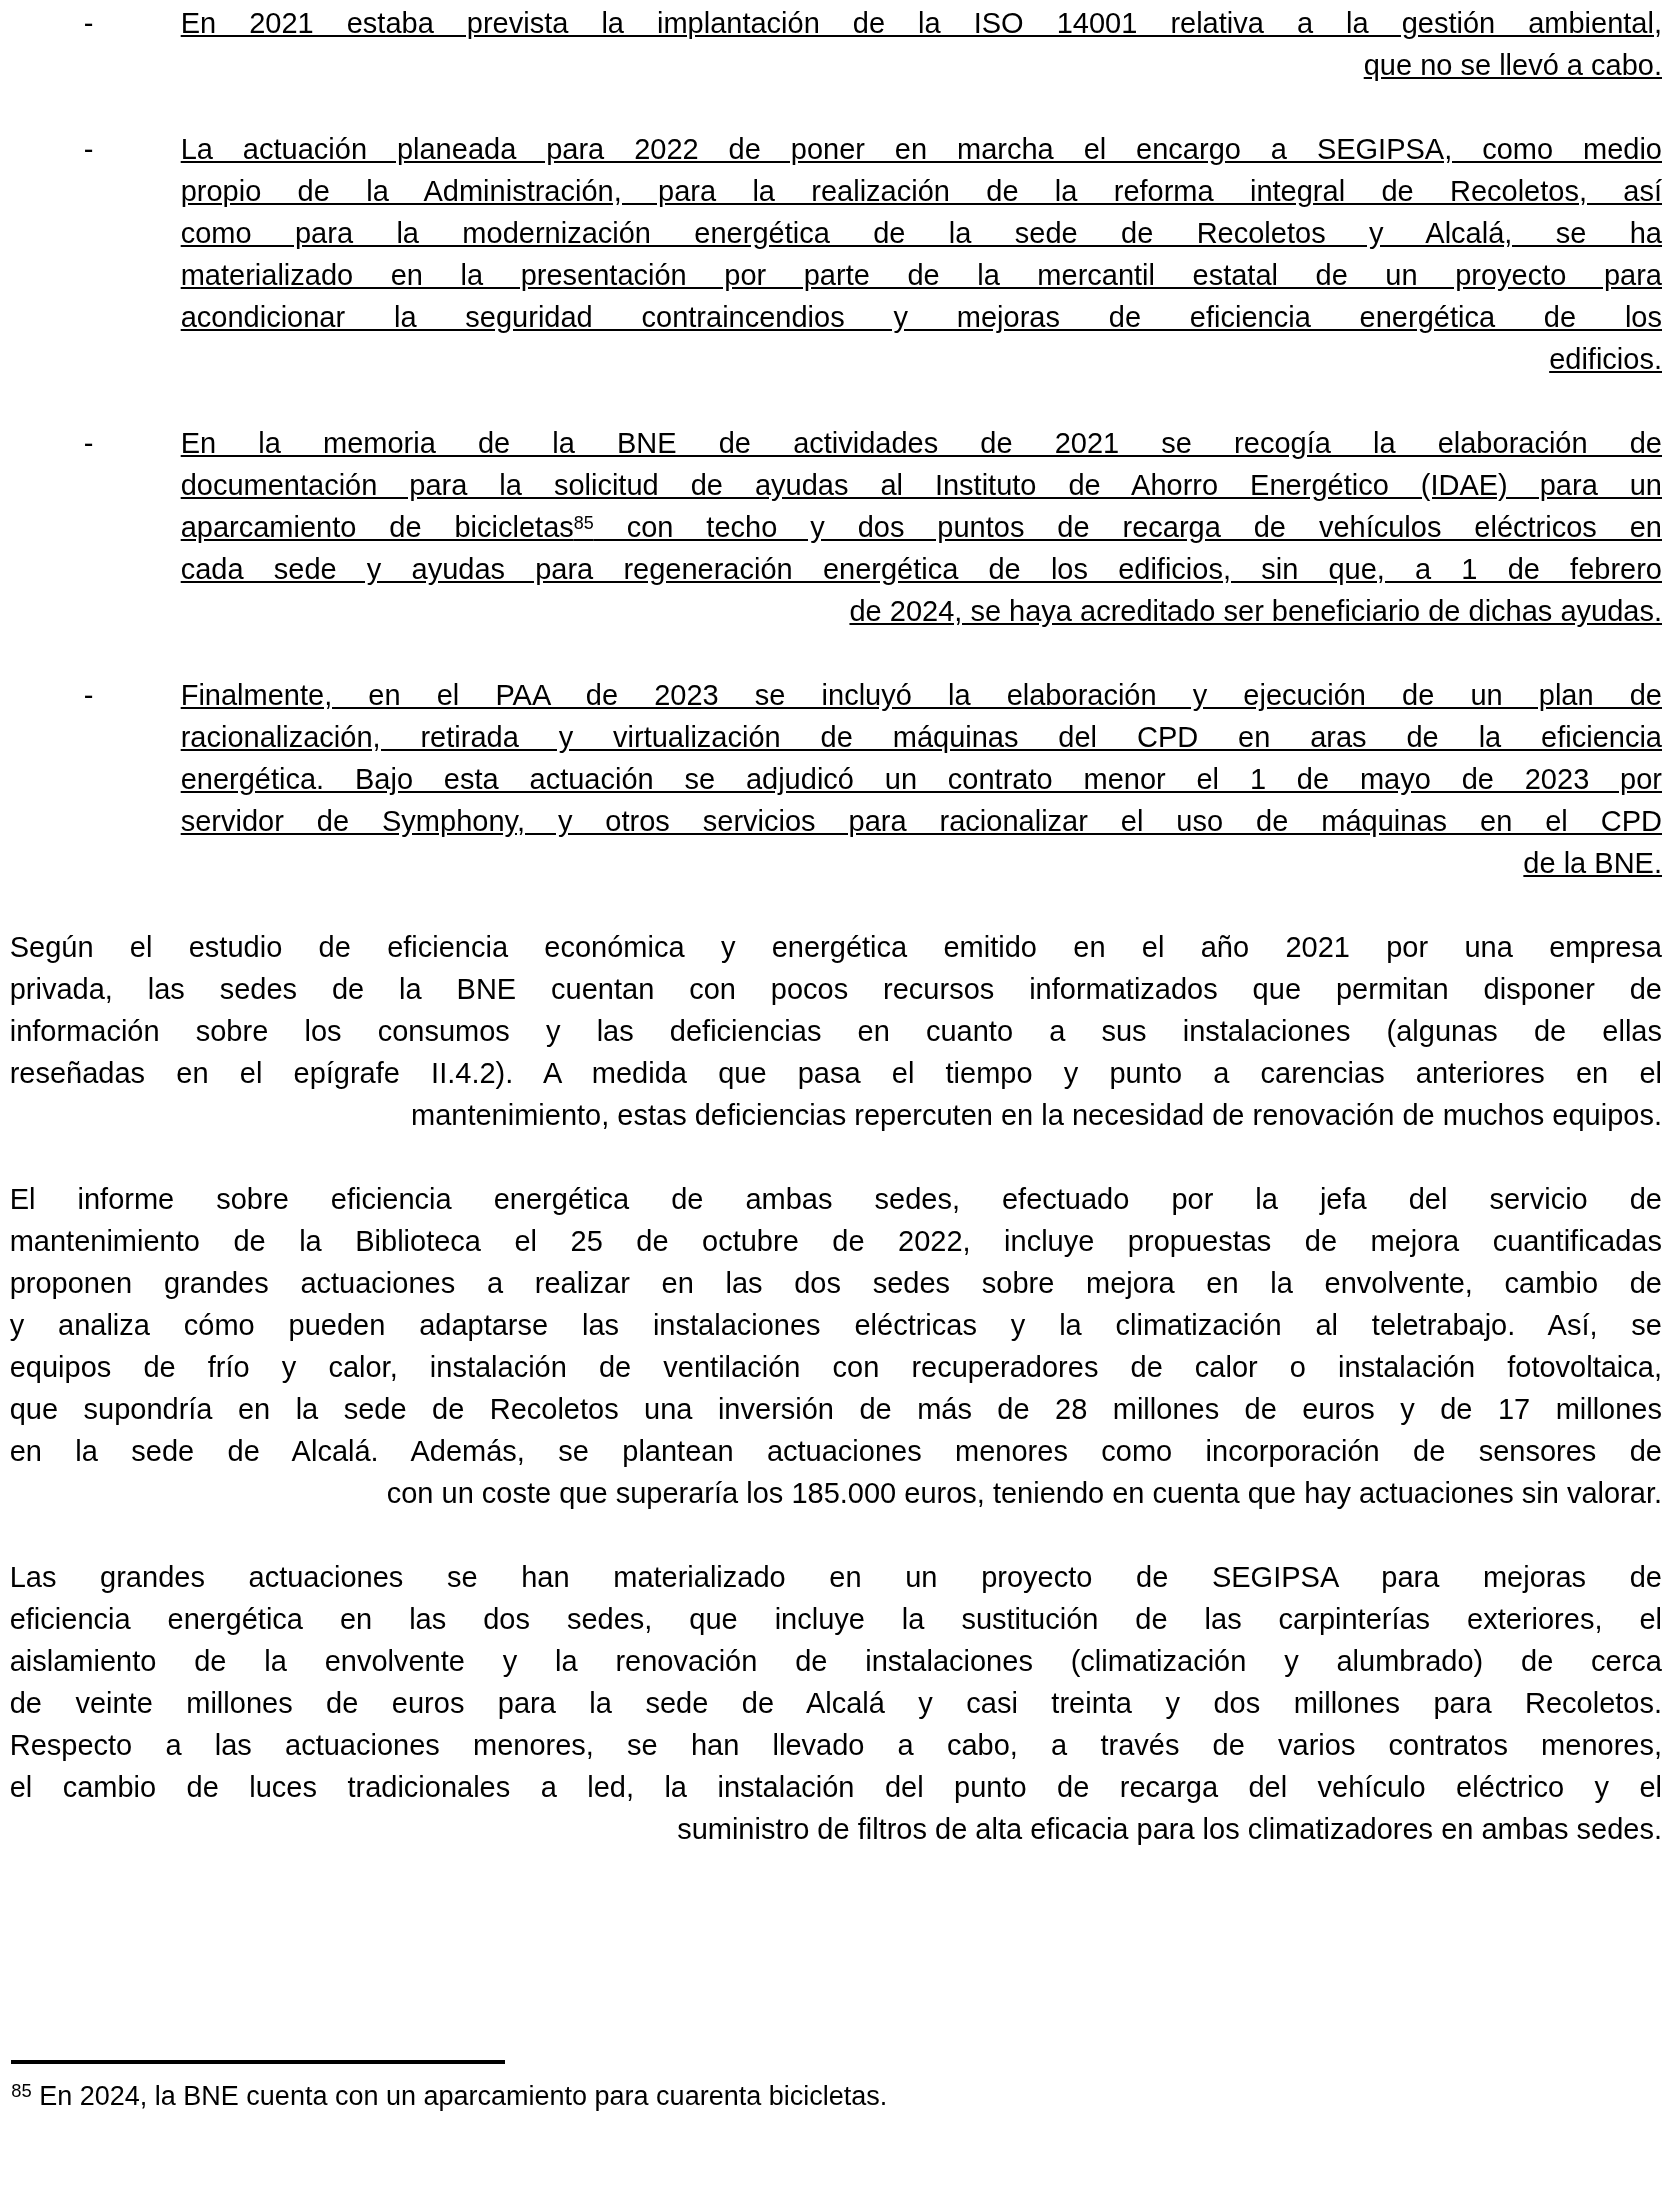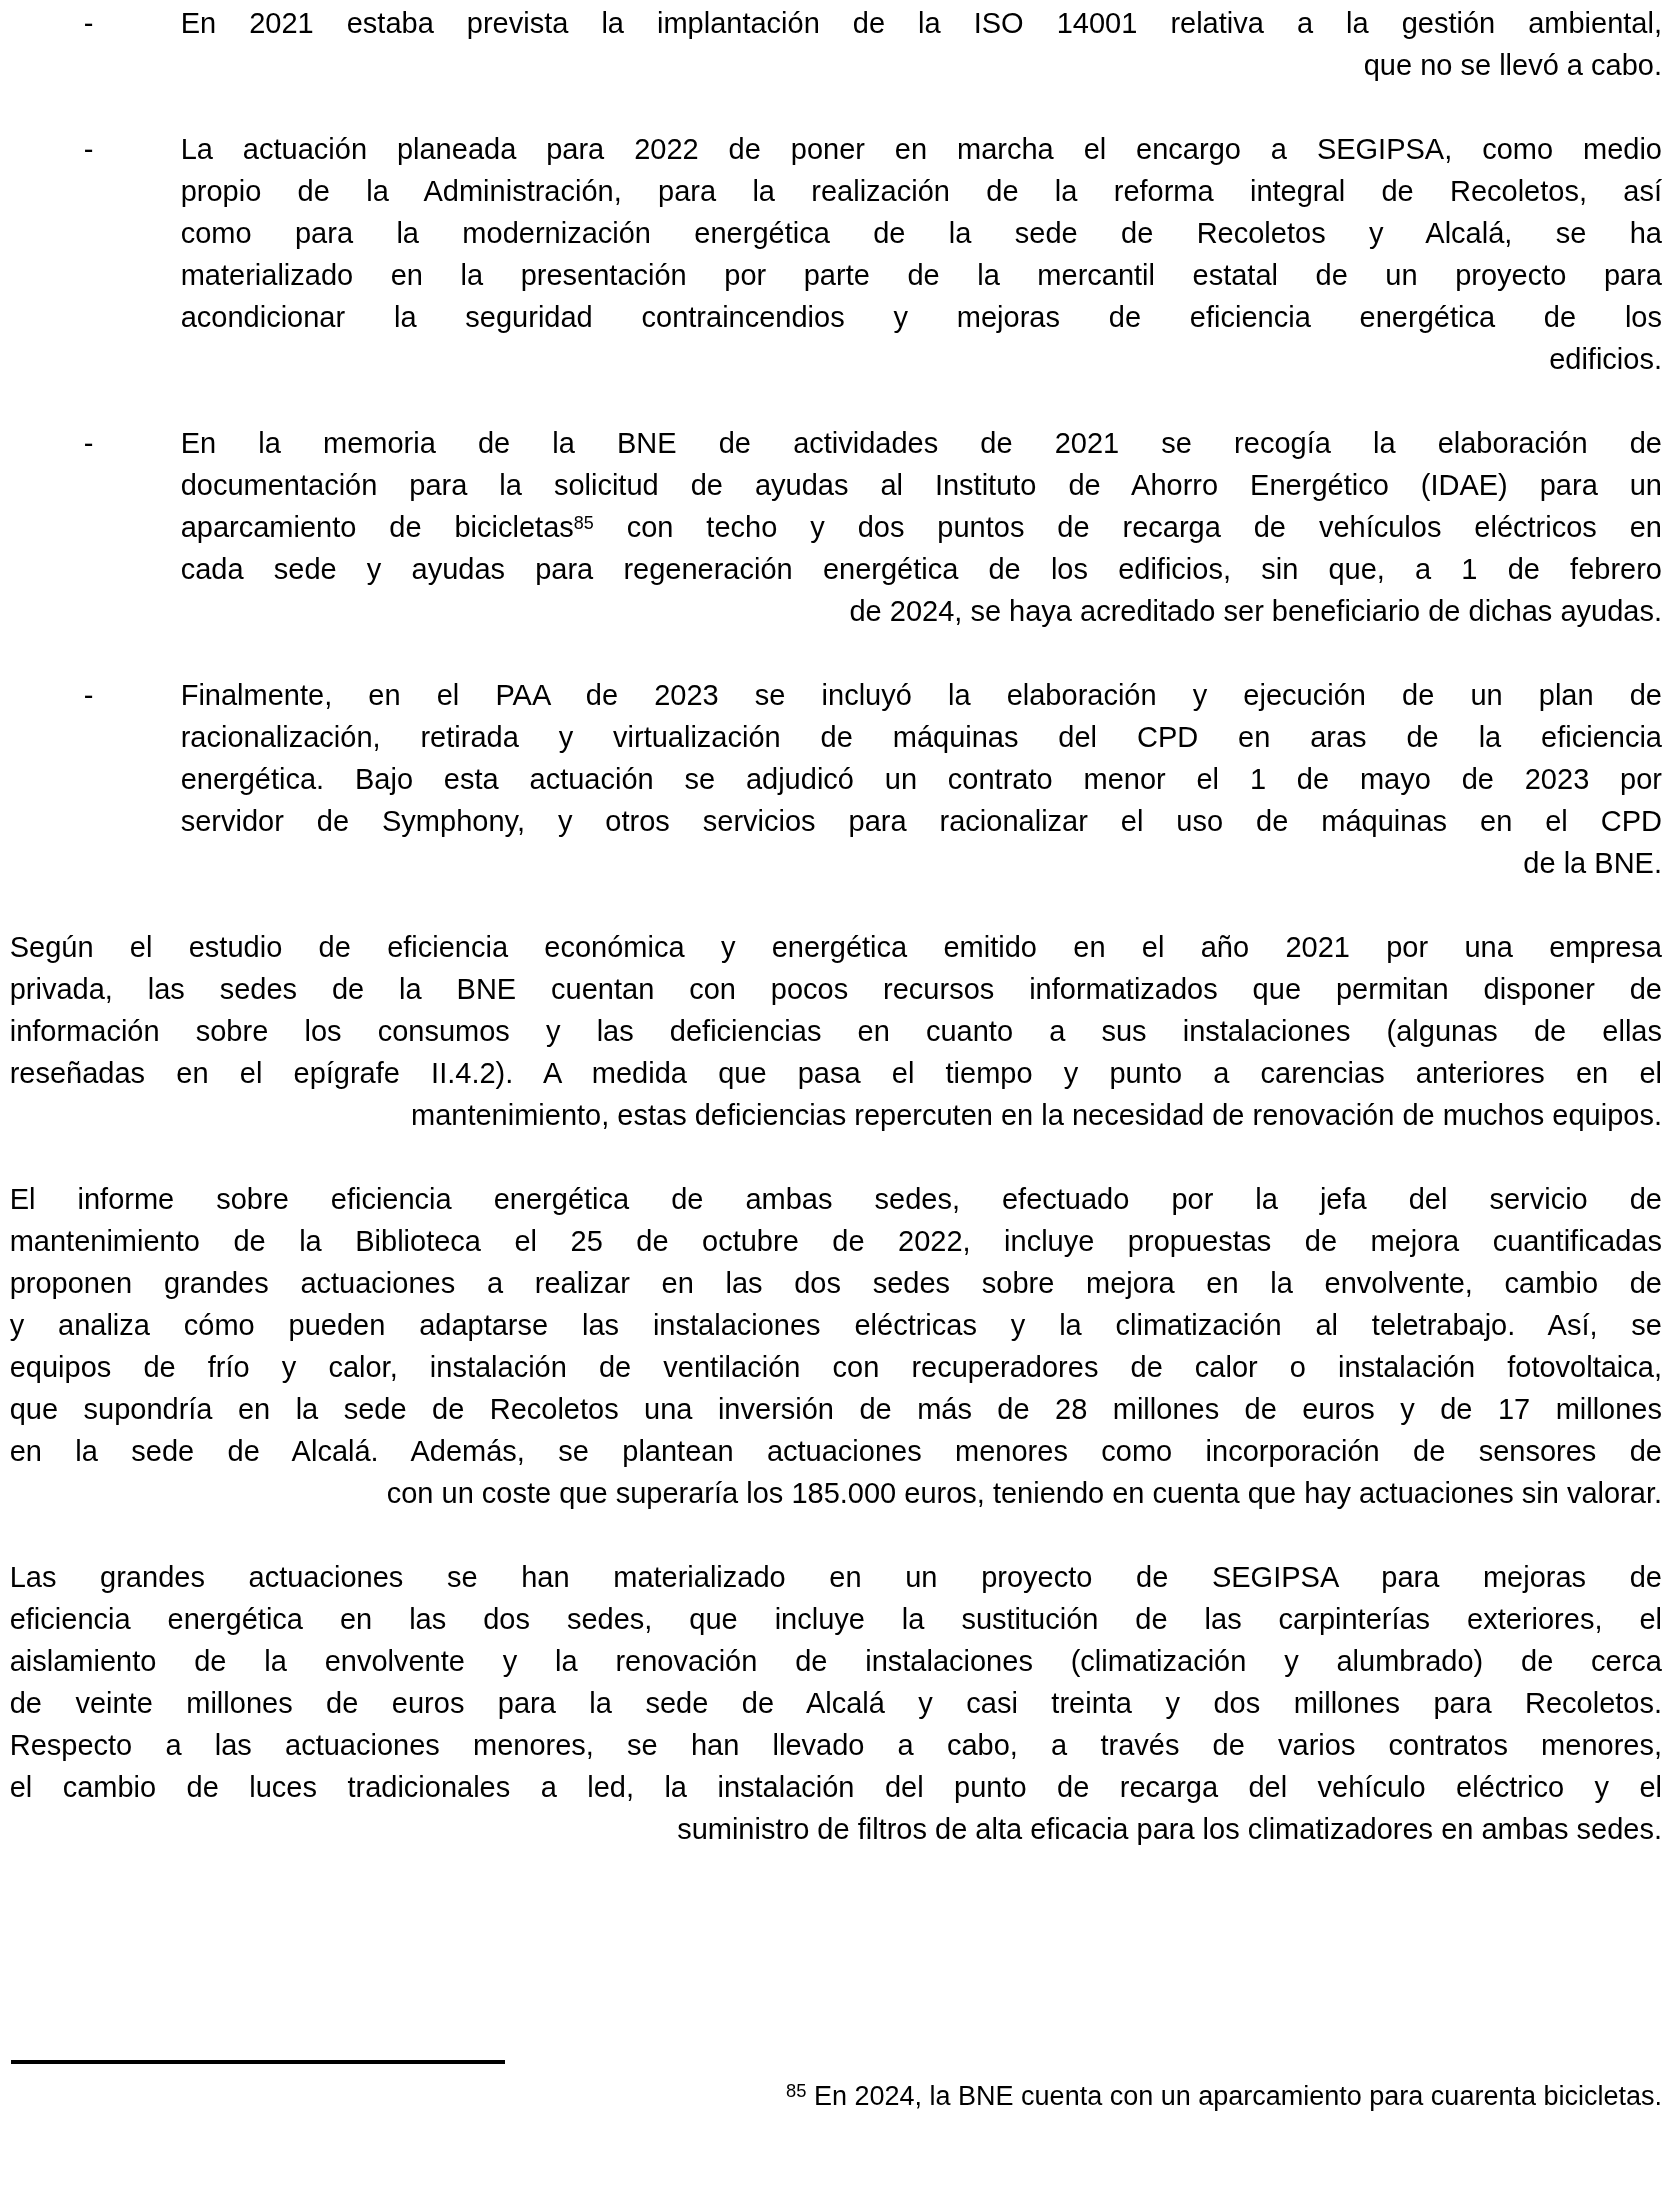--- a/index.html
+++ b/index.html
@@ -29,20 +29,21 @@
     padding-left: 74px;
   }
   .bullet .marker {
     flex: 0 0 97px;
     width: 97px;
     text-align: left;
   }
   .bullet .btext {
     flex: 1 1 auto;
     min-width: 0;
+    text-decoration: underline;
   }
   .line {
     text-align: justify;
     text-align-last: justify;
     height: 42px;
     overflow: visible;
   }
   .line.last {
     text-align: right;
     text-align-last: auto;
@@ -58,21 +59,21 @@
     width: 494px;
     height: 4px;
     background: #000000;
     margin: 210px 0 0 1.6px;
   }
   .footnote {
     margin-top: 16px;
     margin-left: 1.6px;
     font-size: 27px;
     line-height: 32px;
-    text-align: right;
+    text-align: left;
   }
   .footnote sup {
     font-size: 0.68em;
     top: -0.42em;
   }
 </style>
 </head>
 <body>
 
 <div class="page">

